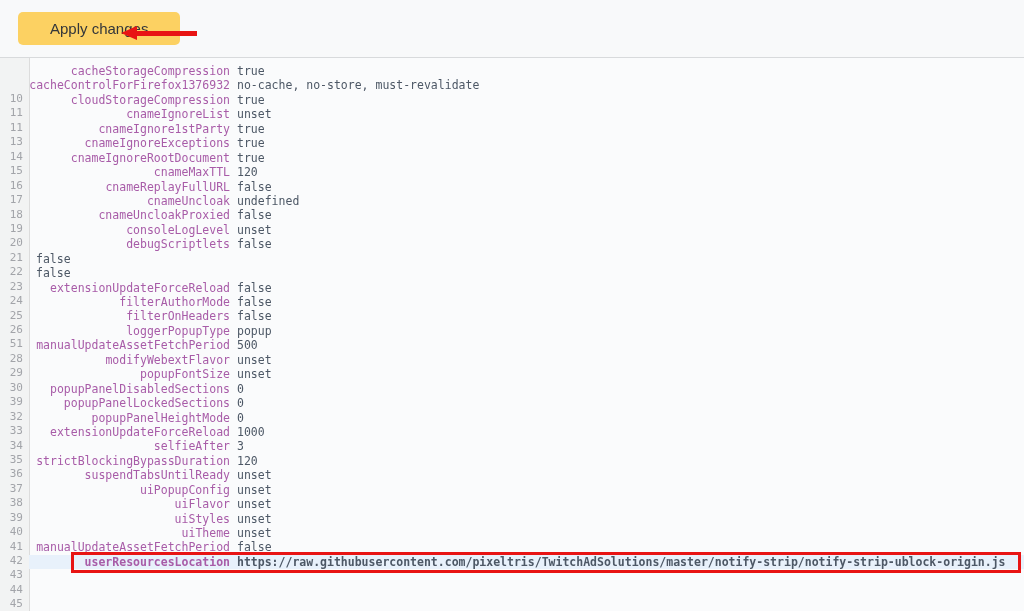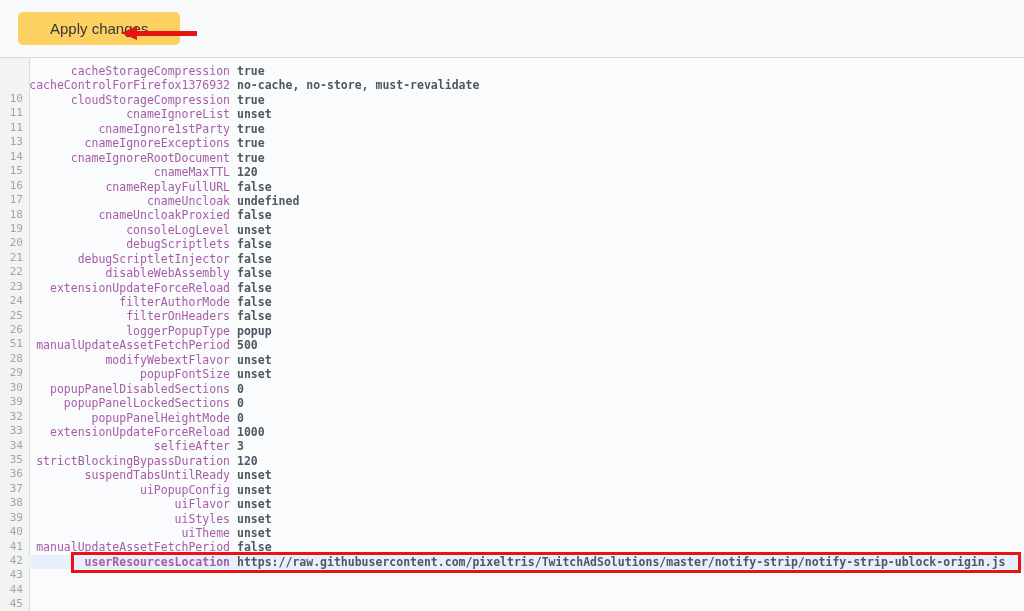--- a/index.html
+++ b/index.html
@@ -34,21 +34,21 @@
   }
   #rows{position:absolute;left:0;top:0;width:100%;padding-top:6px;}
   .row{display:flex;height:14.45px;white-space:pre;}
   .gut{
     width:29px;flex:0 0 29px;box-sizing:border-box;padding-right:6px;
     text-align:right;color:#a2a4a9;font-size:11px;margin-top:28px;
   }
   .content{flex:1 1 auto;display:flex;padding-left:0;}
   .content.hl{background:var(--highlight-blue,#e8f1fb);}
   .nm{display:inline-block;width:201px;text-align:right;color:var(--name-purple,#a85ca8);}
-  .vl{padding-left:7px;color:var(--value-slate,#4d5866);font-weight:bold;}
+  .vl{padding-left:7px;color:var(--value-slate,#4d5866);}
   .content.bold .nm,.content.bold .vl{font-weight:bold;}
   #annotation-box{
     position:absolute;left:71px;top:494px;right:3px;height:15px;
     border:3px solid var(--annotation-red,#e41414);pointer-events:none;
   }
 </style>
 </head>
 <body>
 
 <div id="screen" style="--accent-yellow: #fcd162; --annotation-red: #e81414; --name-purple: #a85ca8; --value-slate: #4d5866; --highlight-blue: #e8f1fb; --page-bg: #f8f9fa;">
@@ -70,22 +70,22 @@
         <div class="row"><span class="gut">13</span><span class="content"><span class="nm">cnameIgnoreList</span><span class="vl">unset</span></span></div>
         <div class="row"><span class="gut">14</span><span class="content"><span class="nm">cnameIgnore1stParty</span><span class="vl">true</span></span></div>
         <div class="row"><span class="gut">15</span><span class="content"><span class="nm">cnameIgnoreExceptions</span><span class="vl">true</span></span></div>
         <div class="row"><span class="gut">16</span><span class="content"><span class="nm">cnameIgnoreRootDocument</span><span class="vl">true</span></span></div>
         <div class="row"><span class="gut">17</span><span class="content"><span class="nm">cnameMaxTTL</span><span class="vl">120</span></span></div>
         <div class="row"><span class="gut">18</span><span class="content"><span class="nm">cnameReplayFullURL</span><span class="vl">false</span></span></div>
         <div class="row"><span class="gut">19</span><span class="content"><span class="nm">cnameUncloak</span><span class="vl">undefined</span></span></div>
         <div class="row"><span class="gut">20</span><span class="content"><span class="nm">cnameUncloakProxied</span><span class="vl">false</span></span></div>
         <div class="row"><span class="gut">21</span><span class="content"><span class="nm">consoleLogLevel</span><span class="vl">unset</span></span></div>
         <div class="row"><span class="gut">22</span><span class="content"><span class="nm">debugScriptlets</span><span class="vl">false</span></span></div>
-        <div class="row"><span class="gut">23</span><span class="content"><span class="nm">debugScriptletInjector</span><span class="vl">false</span></span></div>
-        <div class="row"><span class="gut">24</span><span class="content"><span class="nm">disableWebAssembly</span><span class="vl">false</span></span></div>
+        <div class="row"><span class="gut">23</span><span class="content"><span class="vl">false</span></span></div>
+        <div class="row"><span class="gut">24</span><span class="content"><span class="vl">false</span></span></div>
         <div class="row"><span class="gut">25</span><span class="content"><span class="nm">extensionUpdateForceReload</span><span class="vl">false</span></span></div>
         <div class="row"><span class="gut">26</span><span class="content"><span class="nm">filterAuthorMode</span><span class="vl">false</span></span></div>
         <div class="row"><span class="gut">51</span><span class="content"><span class="nm">filterOnHeaders</span><span class="vl">false</span></span></div>
         <div class="row"><span class="gut">28</span><span class="content"><span class="nm">loggerPopupType</span><span class="vl">popup</span></span></div>
         <div class="row"><span class="gut">29</span><span class="content"><span class="nm">manualUpdateAssetFetchPeriod</span><span class="vl">500</span></span></div>
         <div class="row"><span class="gut">30</span><span class="content"><span class="nm">modifyWebextFlavor</span><span class="vl">unset</span></span></div>
         <div class="row"><span class="gut">39</span><span class="content"><span class="nm">popupFontSize</span><span class="vl">unset</span></span></div>
         <div class="row"><span class="gut">32</span><span class="content"><span class="nm">popupPanelDisabledSections</span><span class="vl">0</span></span></div>
         <div class="row"><span class="gut">33</span><span class="content"><span class="nm">popupPanelLockedSections</span><span class="vl">0</span></span></div>
         <div class="row"><span class="gut">34</span><span class="content"><span class="nm">popupPanelHeightMode</span><span class="vl">0</span></span></div>

